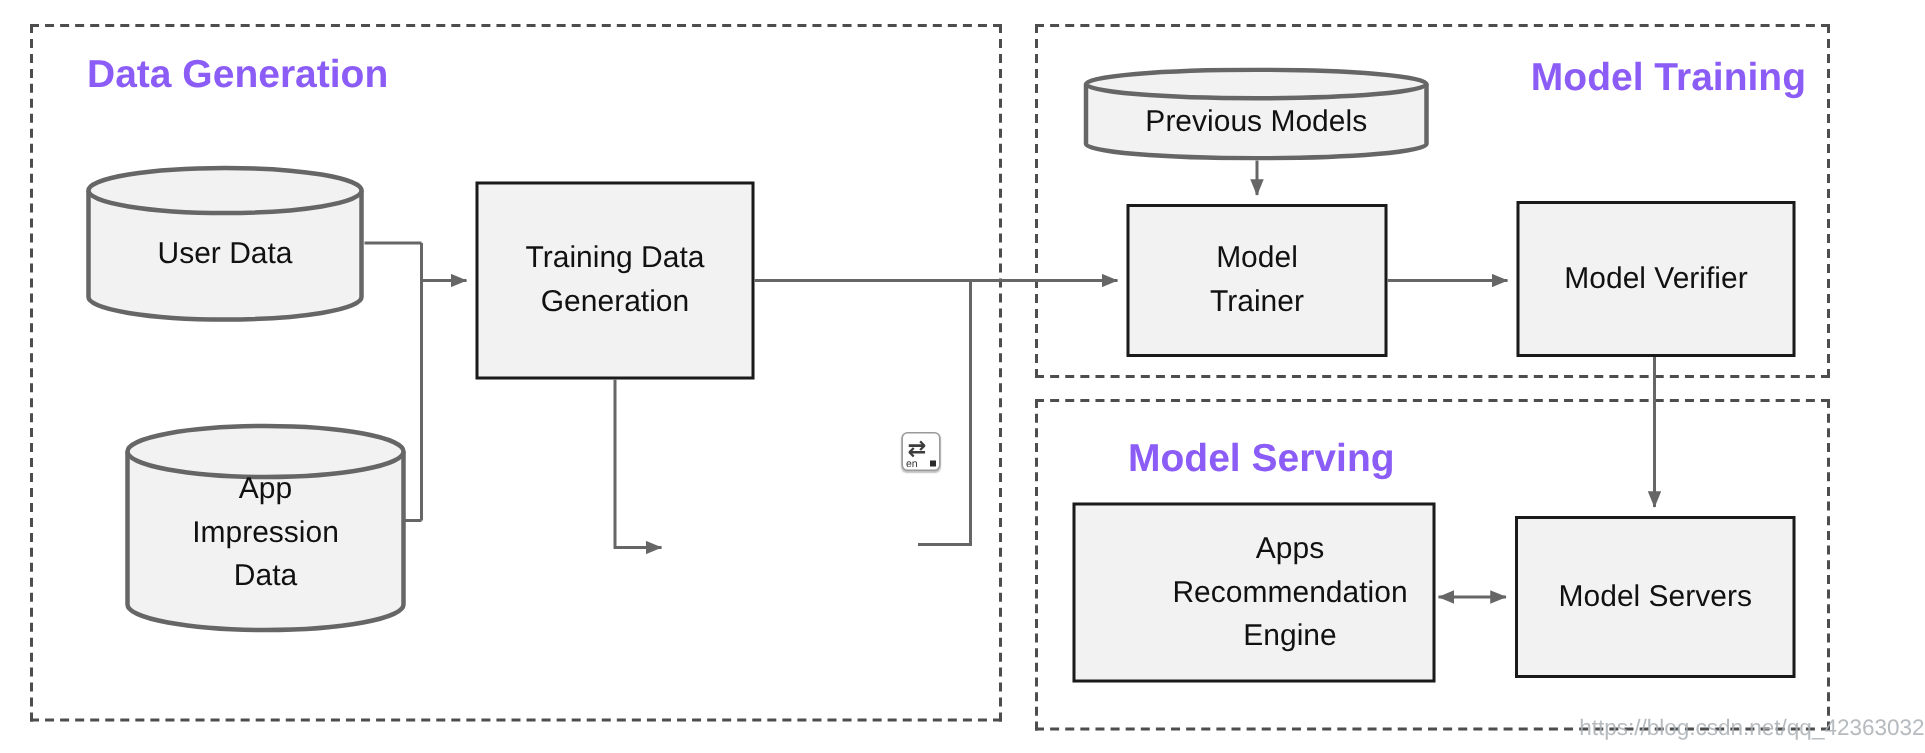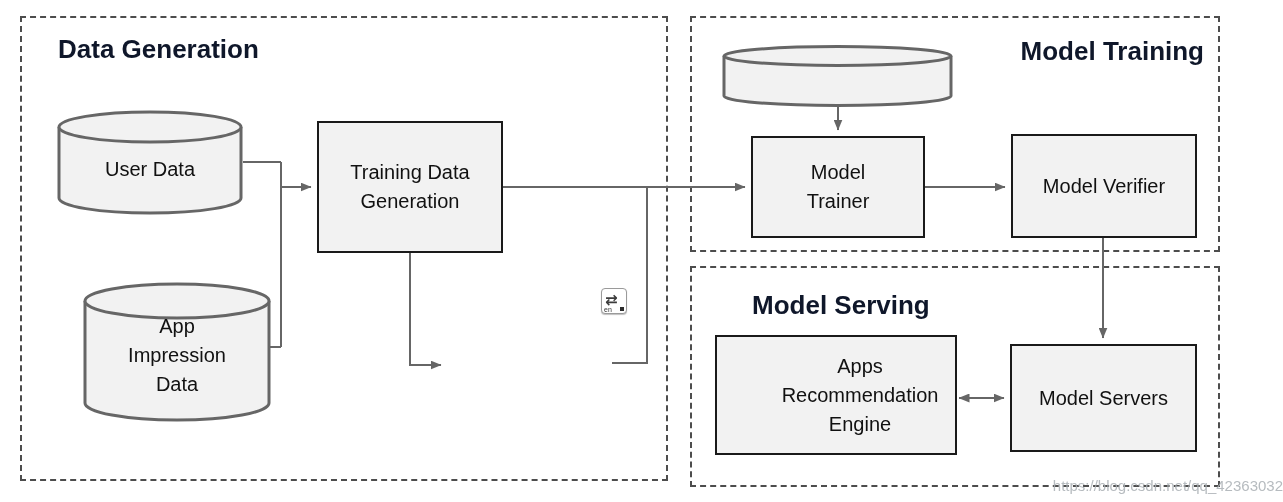--- a/index.html
+++ b/index.html
@@ -6,21 +6,21 @@
   body{font-family:"Liberation Sans","DejaVu Sans",sans-serif;}
   .canvas{
     position:relative;width:1283px;height:502px;background:#ffffff;overflow:hidden;
   }
   
   .zone{position:absolute;border:2px dashed #4d4d4d;background:transparent;z-index:1;}
   .zone-dg{left:20px;top:16px;width:644px;height:461px;}
   .zone-mt{left:690px;top:16px;width:526px;height:232px;}
   .zone-ms{left:690px;top:266px;width:526px;height:217px;}
   .zone-title{
-    position:absolute;margin:0;font-size:26px;font-weight:bold;color:#0f172a;
+    position:absolute;margin:0;font-size:26px;font-weight:bold;color:#8b5cf6;
     letter-spacing:0px;white-space:nowrap;
   }
   .zone-dg .zone-title{left:36px;top:16px;}
   .zone-mt .zone-title{right:14px;top:18px;}
   .zone-ms .zone-title{left:60px;top:22px;}
 
   
   .wires{position:absolute;left:0;top:0;z-index:2;pointer-events:none;}
 
   
@@ -130,20 +130,21 @@
       <ellipse cx="94" cy="19" rx="92" ry="17" fill="#f2f2f2" stroke="#666666" stroke-width="3"></ellipse>
     </svg>
     <span class="label">App Impression Data</span>
   </div>
 
   <div class="node cyl n-prev">
     <svg class="cyl-shape" width="231" height="62" viewBox="0 0 231 62" aria-hidden="true">
       <path d="M2 11 L2 51 A113.5 9.5 0 0 0 229 51 L229 11" fill="#f2f2f2" stroke="#666666" stroke-width="3"></path>
       <ellipse cx="115.5" cy="11" rx="113.5" ry="9.5" fill="#f2f2f2" stroke="#666666" stroke-width="3"></ellipse>
     </svg>
+    <span class="label">Previous Models</span>
   </div>
 
   <div class="node box n-tdg">
     <span class="label">Training Data Generation</span>
   </div>
 
 
   <div class="node box n-trainer">
     <span class="label">Model Trainer</span>
   </div>

